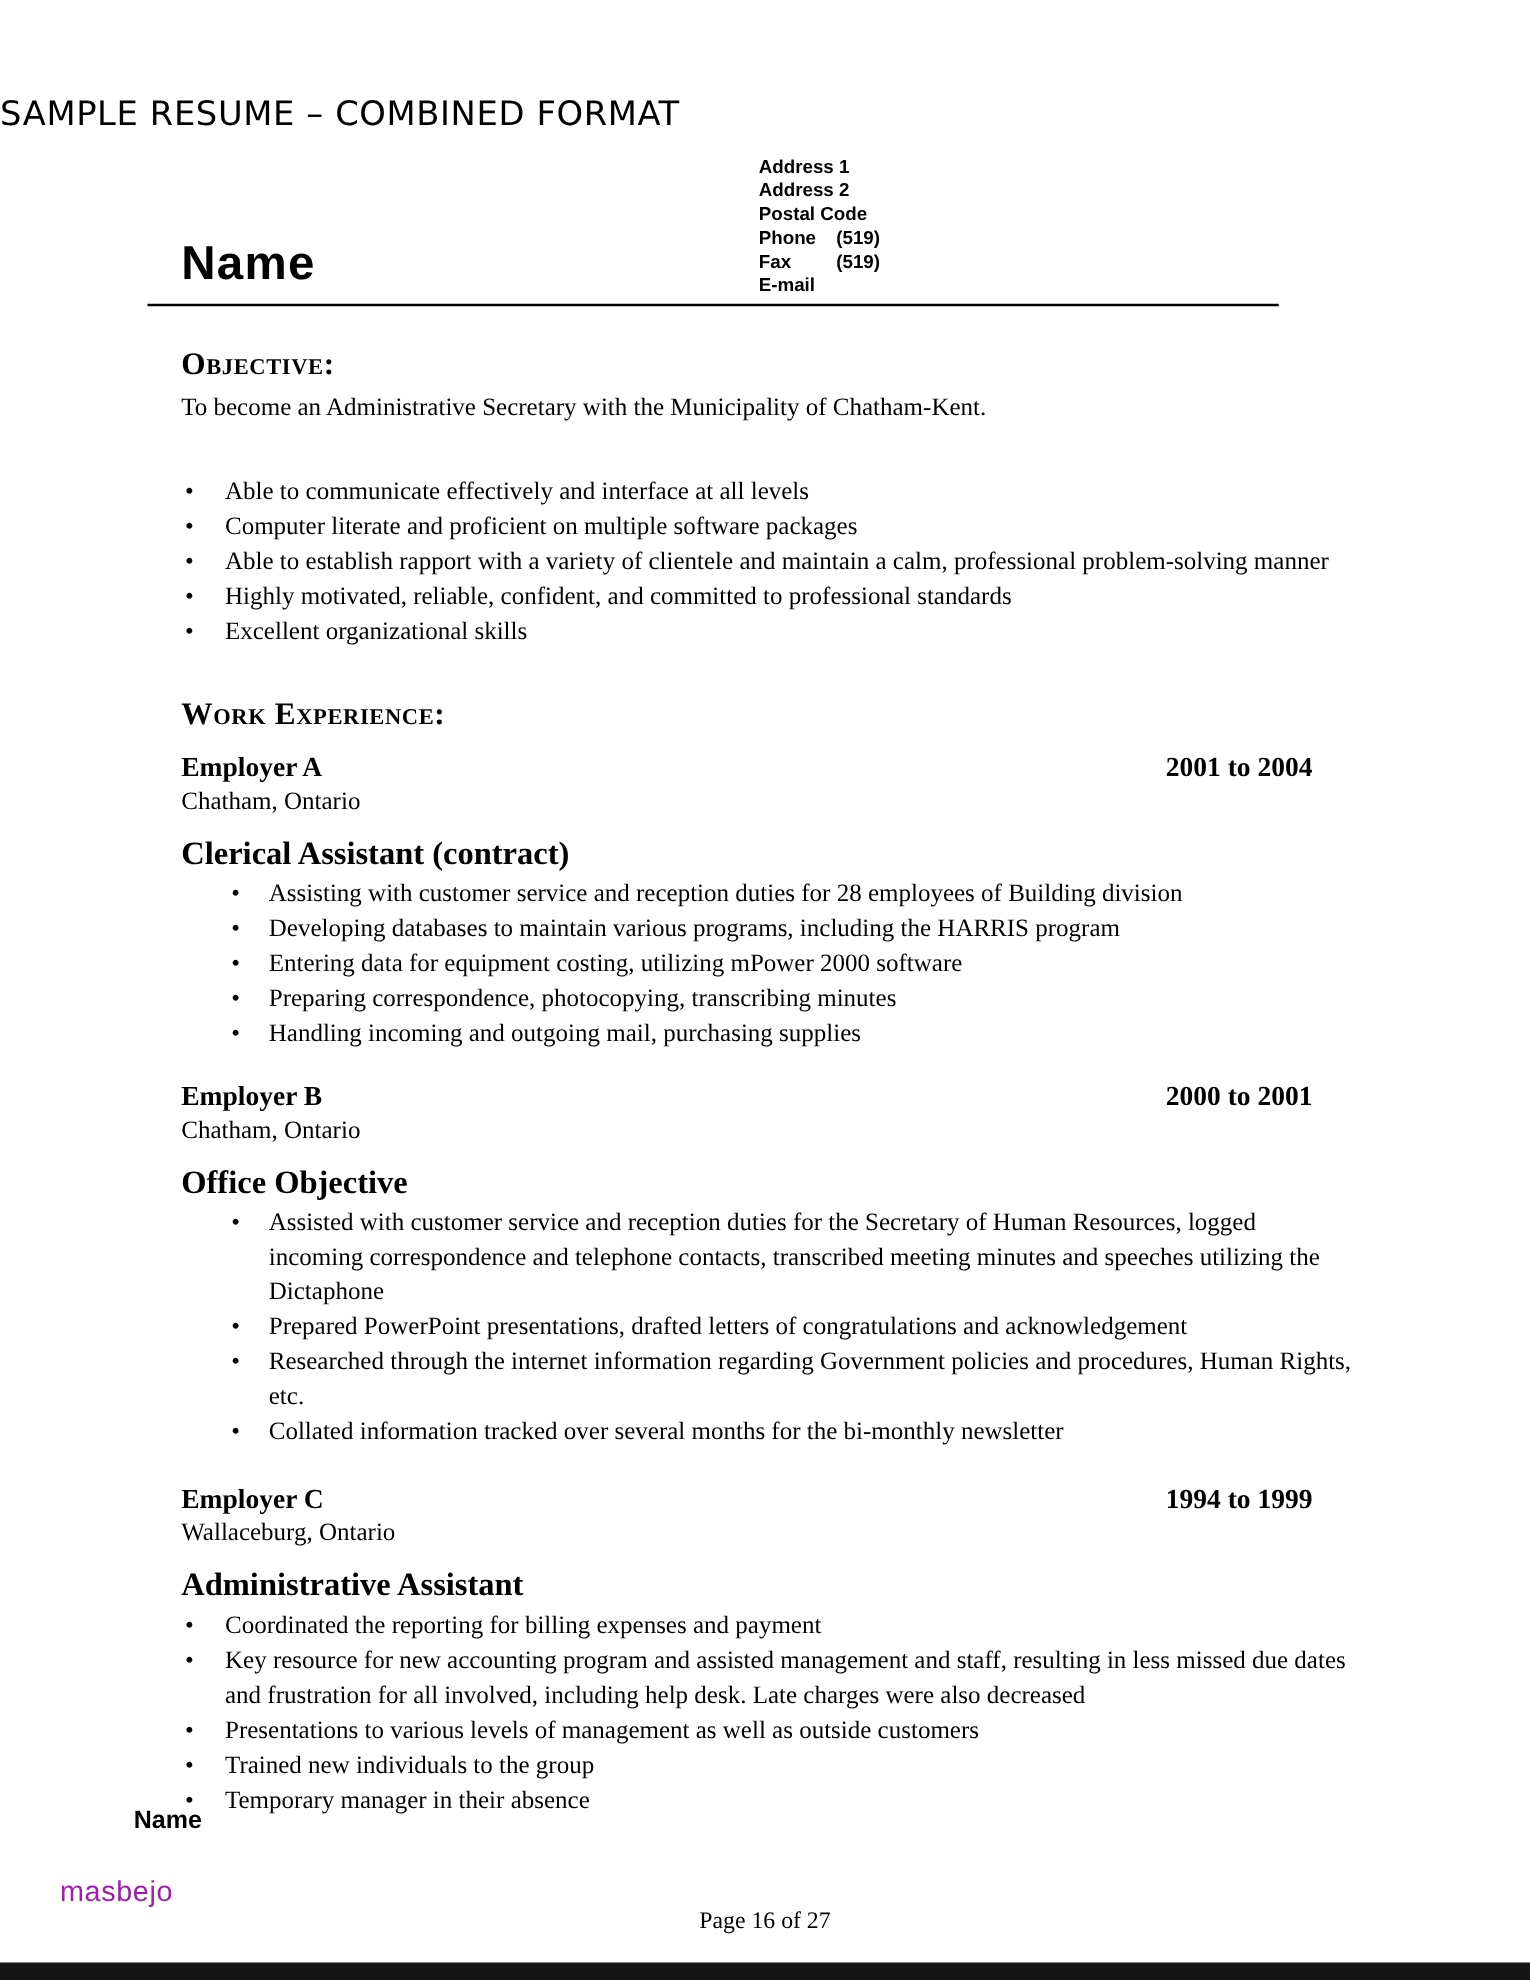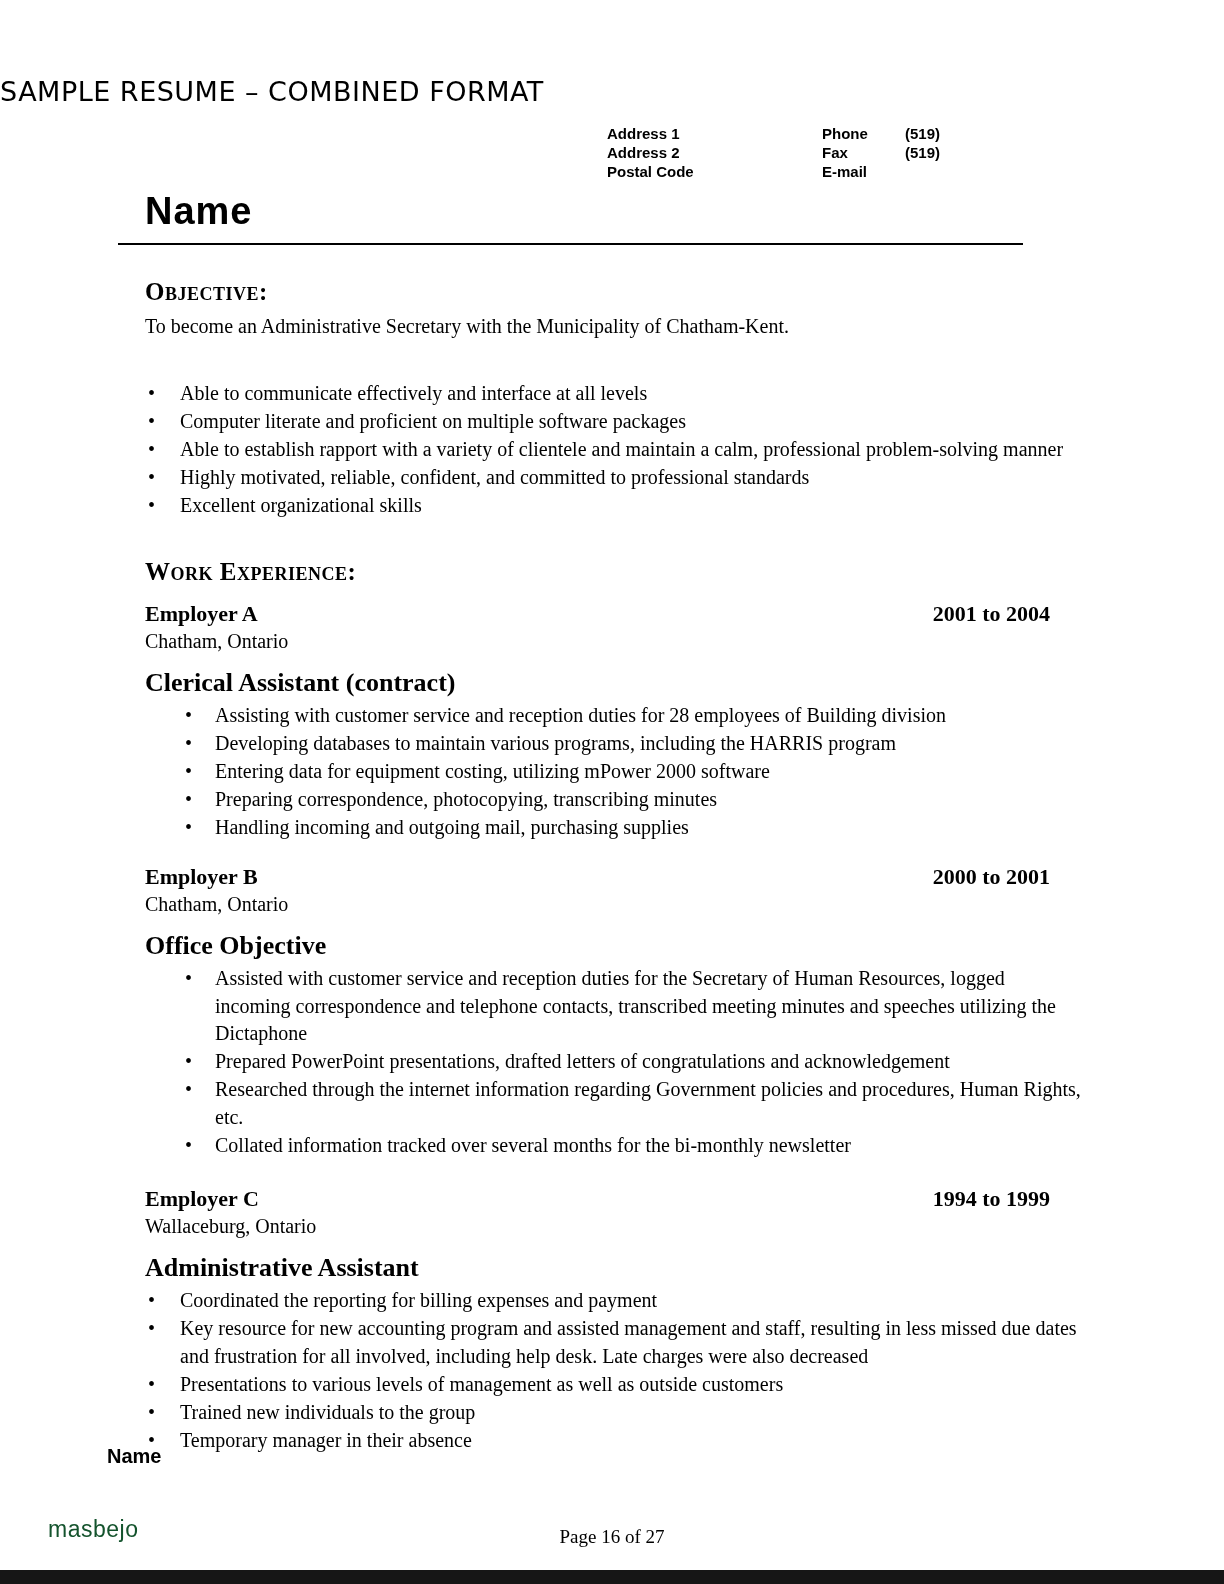--- a/index.html
+++ b/index.html
@@ -14,24 +14,24 @@
   .doc-title {
     position: absolute; top: 76px; left: 0; width: 100%;
     font-family: "DejaVu Sans", sans-serif;
     font-size: 27px; font-weight: 500; letter-spacing: 0.5px;
   }
   .contact-block {
     position: absolute; top: 124px; left: 607px;
     font-family: "Liberation Sans", sans-serif;
     font-size: 15px; font-weight: bold; line-height: 19px;
   }
-  .contact-cols { display: flex; }
+  .contact-cols { display: flex; flex-direction: column; }
   .contact-col-left { width: 215px; }
   .contact-col-right { width: 220px; }
-  .contact-row { display: flex; gap: 21px; }
+  .contact-row { display: flex; }
   .contact-row .lbl { width: 62px; }
   .name-heading {
     position: absolute; top: 190px; left: 145px;
     font-family: "Liberation Sans", sans-serif;
     font-size: 38px; font-weight: 900; letter-spacing: 1px;
   }
   .name-rule {
     position: absolute; top: 243px; left: 118px; width: 905px;
     border-top: 2px solid #000;
   }
@@ -178,16 +178,16 @@
         <li>Presentations to various levels of management as well as outside customers</li>
         <li>Trained new individuals to the group</li>
         <li>Temporary manager in their absence</li>
       </ul>
     </div>
 
   </div>
 
   <div class="footer-name">Name</div>
   <div class="page-number">Page 16 of 27</div>
-  <div class="watermark" style="color: #14532d; margin-top: 16px;">masbejo</div>
+  <div class="watermark" style="color: #a21caf;">masbejo</div>
   <div class="bottom-bar"></div>
 
 </div>
 
 </body></html>

